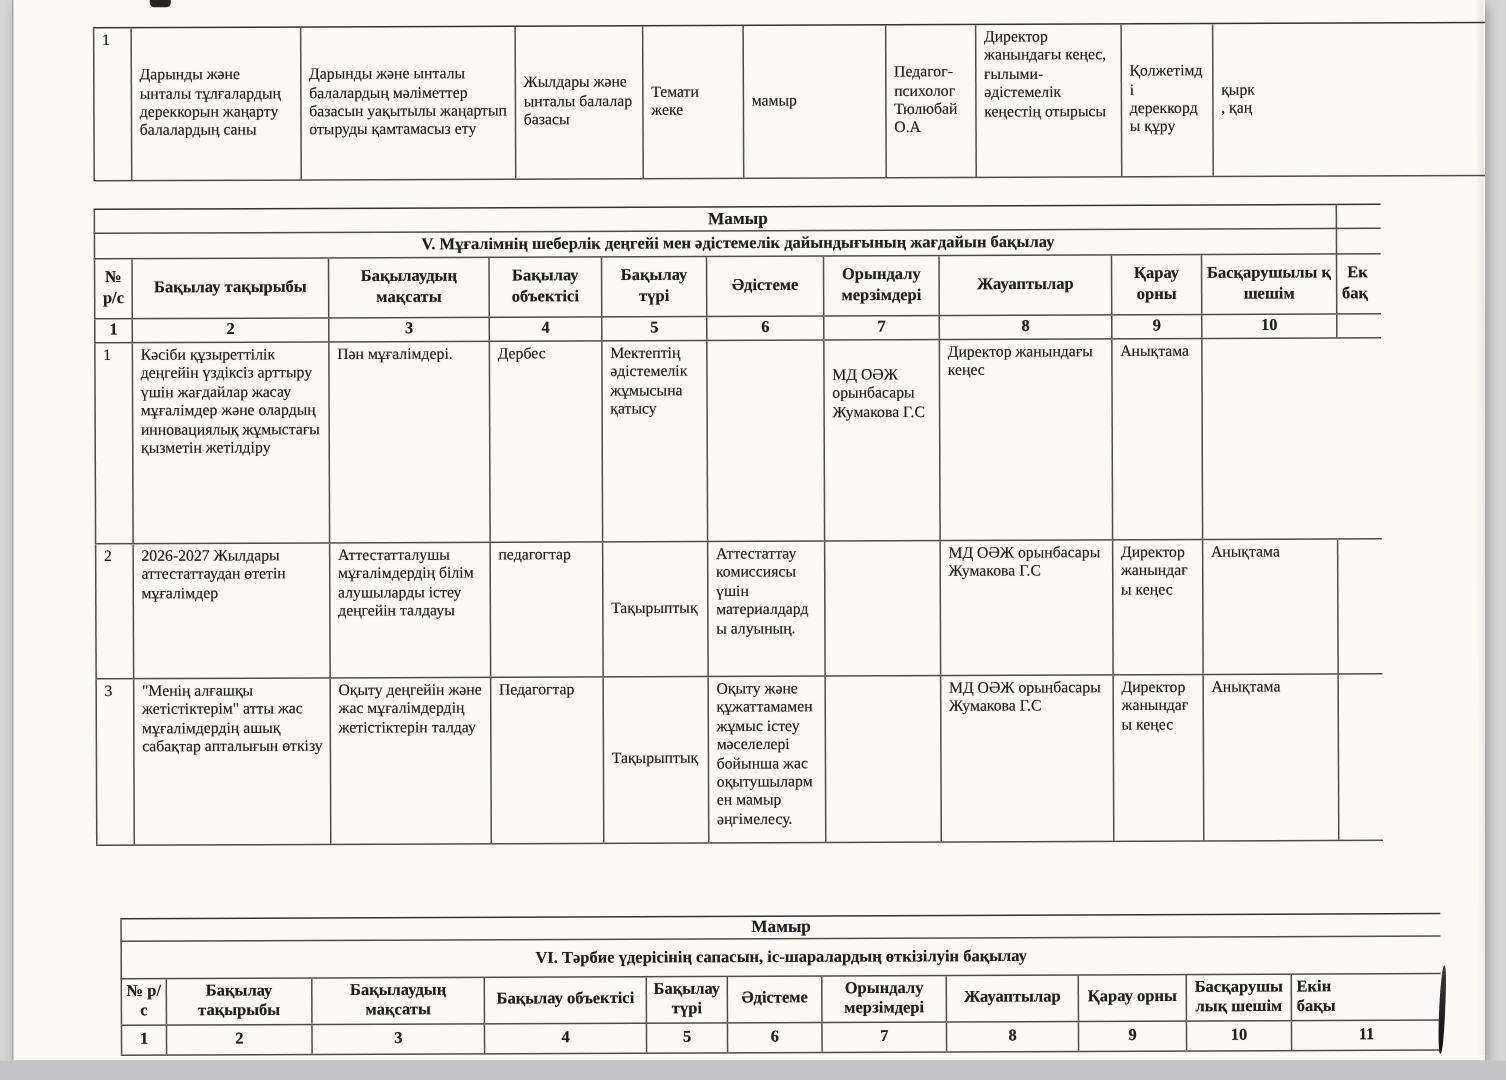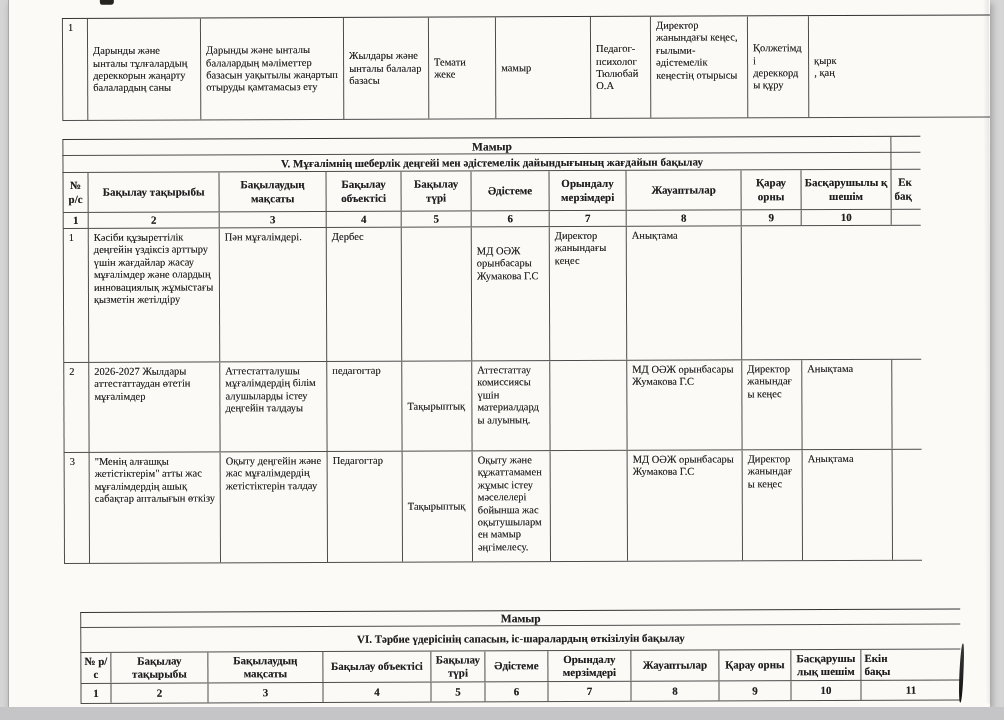--- a/index.html
+++ b/index.html
@@ -145,20 +145,21 @@
         <div class="cell ncell">9</div>
         <div class="cell ncell">10</div>
         <div class="cell ncell"></div>
       </div>
 
       <div class="grid-row cols-v" style="height:134px;">
         <div class="cell">1</div>
         <div class="cell">Кәсіби құзыреттілік деңгейін үздіксіз арттыру үшін жағдайлар жасау мұғалімдер және олардың инновациялық жұмыстағы қызметін жетілдіру</div>
         <div class="cell">Пән мұғалімдері.</div>
         <div class="cell">Дербес</div>
+        <div class="cell">Мектептің әдістемелік жұмысына қатысу</div>
         <div class="cell"></div>
         <div class="cell" style="padding-top:18px;">МД ОӘЖ орынбасары Жумакова Г.С</div>
         <div class="cell">Директор жанындағы кеңес</div>
         <div class="cell">Анықтама</div>
         <div class="cell"></div>
       </div>
 
       <div class="grid-row cols-v" style="height:90px;">
         <div class="cell">2</div>
         <div class="cell">2026-2027 Жылдары аттестаттаудан өтетін мұғалімдер</div>

